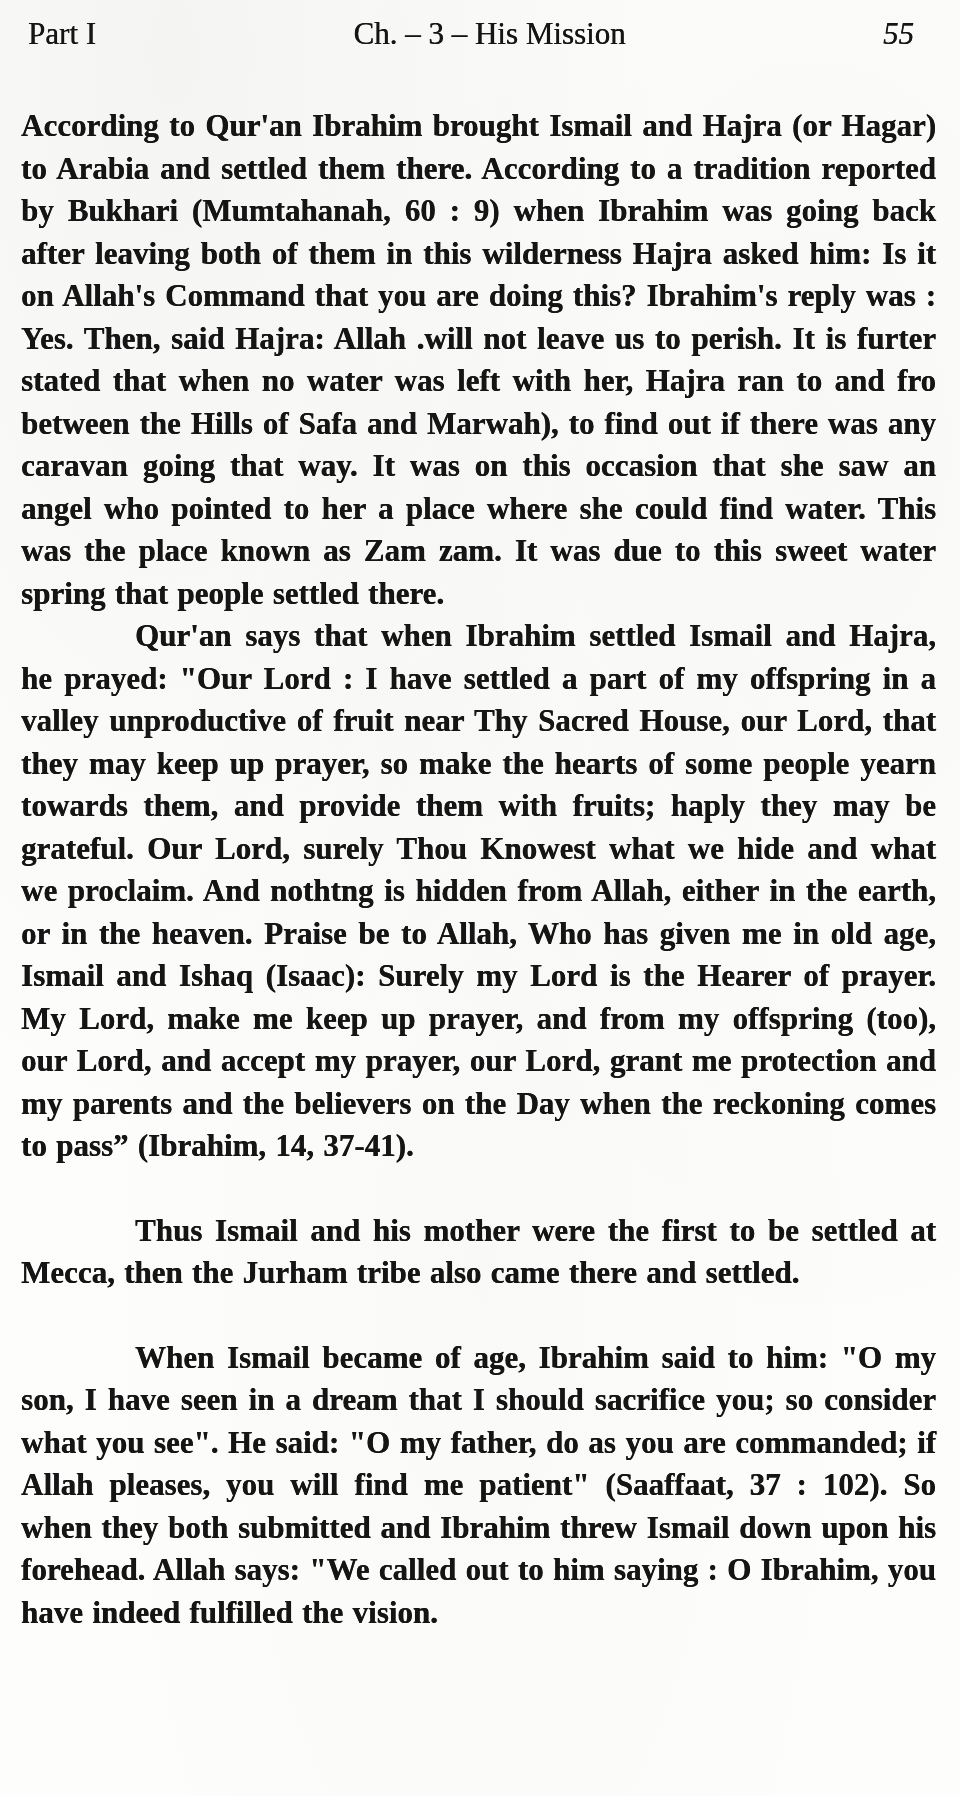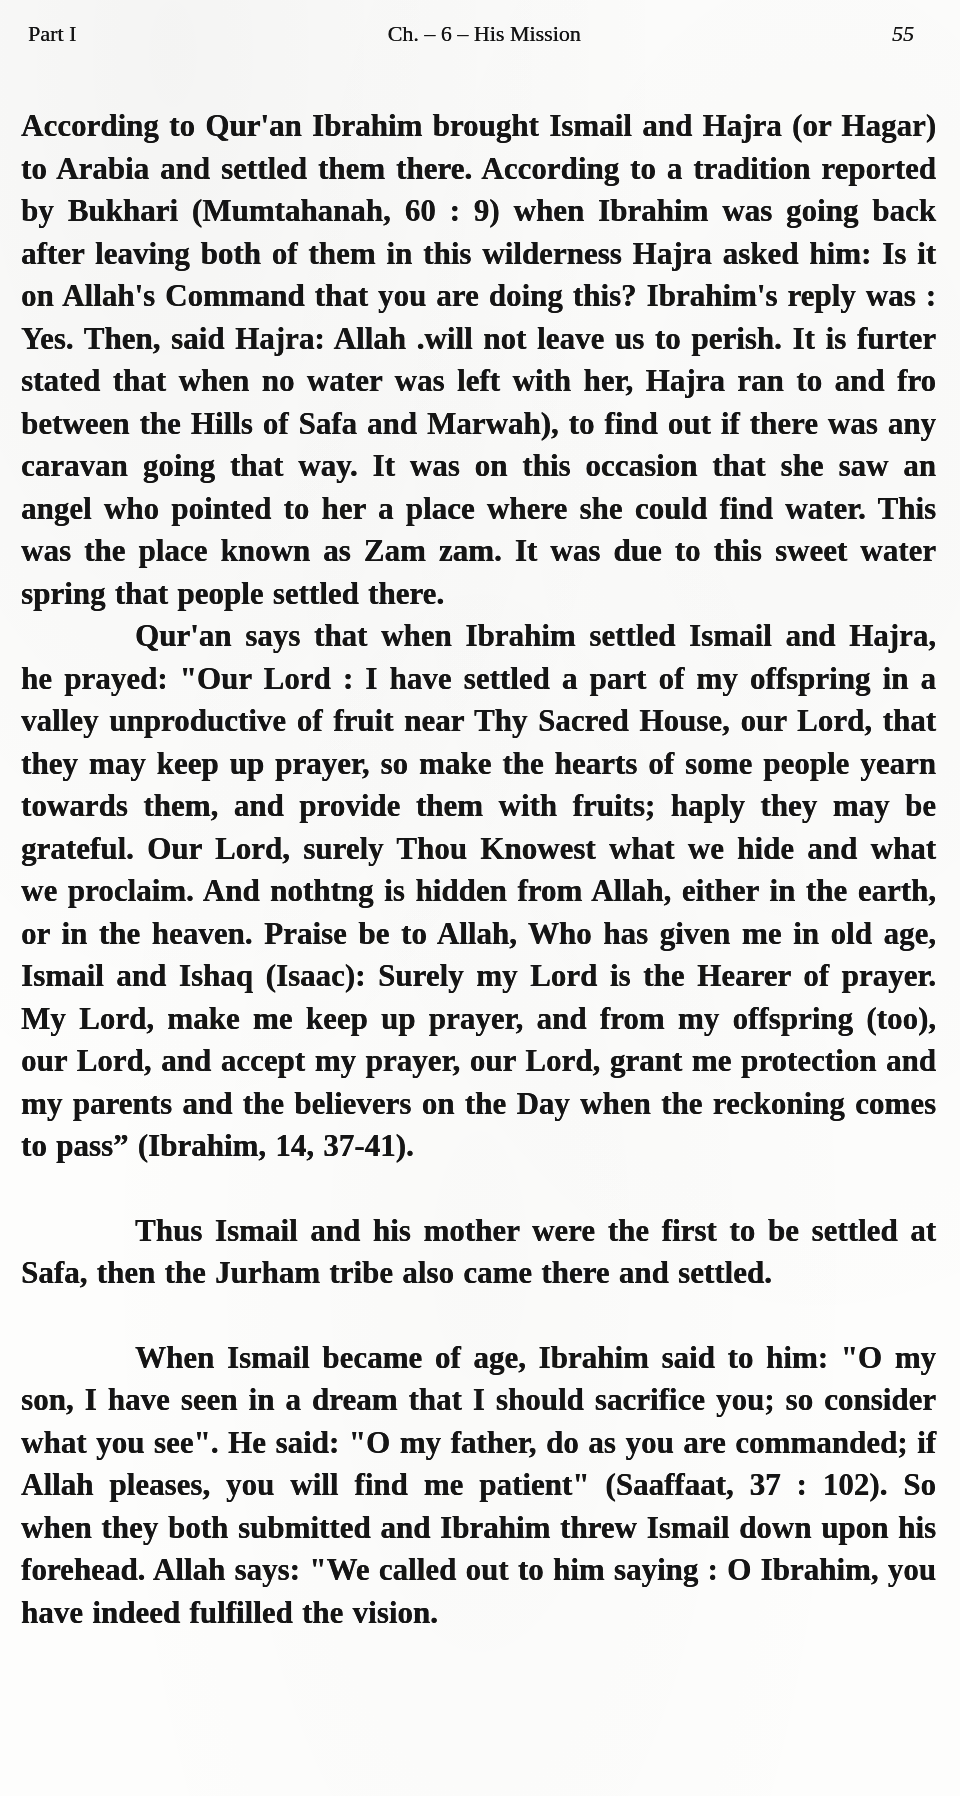--- a/index.html
+++ b/index.html
@@ -18,21 +18,21 @@
       radial-gradient(ellipse at 50% 70%, rgba(0,0,0,0.015), transparent 60%),
       #fdfdfc;
     color: #151515;
     font-family: "Liberation Serif", "DejaVu Serif", serif;
     overflow: hidden;
   }
   .page-header {
     display: flex;
     align-items: baseline;
     padding: 16px 46px 0 28px;
-    font-size: 22px;
+    font-size: 31px;
     line-height: 36px;
     text-shadow: 0.35px 0 0 currentColor;
   }
   .header-left  { flex: 0 0 auto; }
   .header-center{ flex: 1 1 auto; text-align: center; }
   .header-right { flex: 0 0 auto; font-style: italic; }
   .page-body {
     margin-top: 53px;
     padding: 0 24px 0 21px;
     font-size: 31px;
@@ -52,24 +52,24 @@
     margin-top: 42px;
   }
 </style>
 </head>
 <body>
 
 <div class="page">
 
   <div class="page-header">
     <span class="header-left">Part I</span>
-    <span class="header-center">Ch. – 6 – His Mission</span>
+    <span class="header-center">Ch. – 3 – His Mission</span>
     <span class="header-right">55</span>
   </div>
 
   <div class="page-body">
     <p>According to Qur'an Ibrahim brought Ismail and Hajra (or Hagar) to Arabia and settled them there. According to a tradition reported by Bukhari (Mumtahanah, 60 : 9) when Ibrahim was going back after leaving both of them in this wilderness Hajra asked him: Is it on Allah's Command that you are doing this? Ibrahim's reply was : Yes. Then, said Hajra: Allah .will not leave us to perish. It is furter stated that when no water was left with her, Hajra ran to and fro between the Hills of Safa and Marwah), to find out if there was any caravan going that way. It was on this occasion that she saw an angel who pointed to her a place where she could find water. This was the place known as Zam zam. It was due to this sweet water spring that people settled there.</p>
     <p class="indent">Qur'an says that when Ibrahim settled Ismail and Hajra, he prayed: "Our Lord : I have settled a part of my offspring in a valley unproductive of fruit near Thy Sacred House, our Lord, that they may keep up prayer, so make the hearts of some people yearn towards them, and provide them with fruits; haply they may be grateful. Our Lord, surely Thou Knowest what we hide and what we proclaim. And nothtng is hidden from Allah, either in the earth, or in the heaven. Praise be to Allah, Who has given me in old age, Ismail and Ishaq (Isaac): Surely my Lord is the Hearer of prayer. My Lord, make me keep up prayer, and from my offspring (too), our Lord, and accept my prayer, our Lord, grant me protection and my parents and the believers on the Day when the reckoning comes to pass” (Ibrahim, 14, 37-41).</p>
-    <p class="indent spaced">Thus Ismail and his mother were the first to be settled at Safa, then the Jurham tribe also came there and settled.</p>
+    <p class="indent spaced">Thus Ismail and his mother were the first to be settled at Mecca, then the Jurham tribe also came there and settled.</p>
     <p class="indent spaced">When Ismail became of age, Ibrahim said to him: "O my son, I have seen in a dream that I should sacrifice you; so consider what you see". He said: "O my father, do as you are commanded; if Allah pleases, you will find me patient" (Saaffaat, 37 : 102). So when they both submitted and Ibrahim threw Ismail down upon his forehead. Allah says: "We called out to him saying : O Ibrahim, you have indeed fulfilled the vision.</p>
   </div>
 
 </div>
 
 </body></html>

